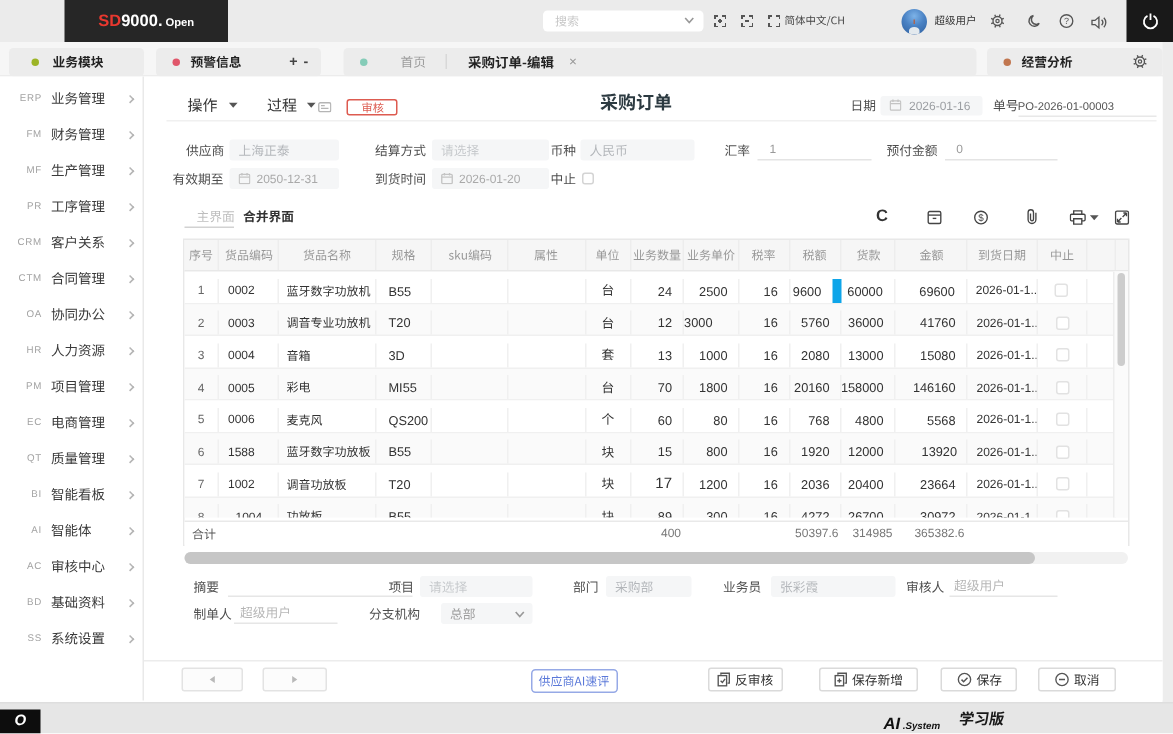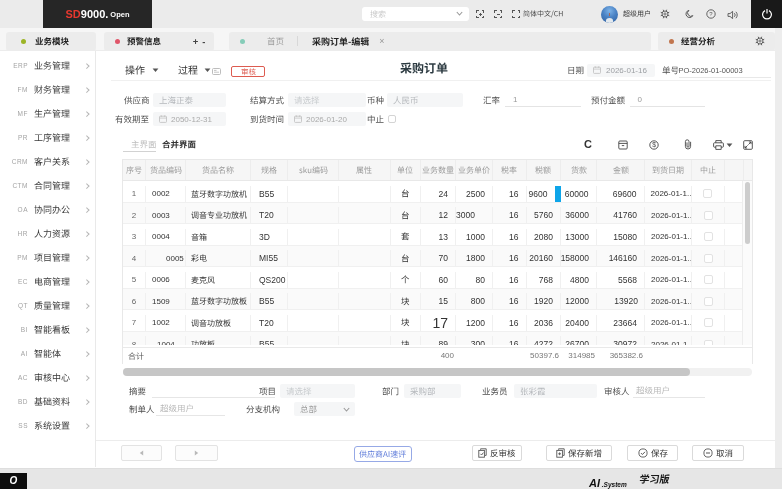--- a/index.html
+++ b/index.html
@@ -1185,21 +1185,21 @@
         <div class="cell ctr" style="width:33px;border-right:1px solid #f0f0f0">
           <span class="cb"></span>
         </div>
         <div class="cell " style="width:18.5px;border-right:1px solid #f0f0f0"></div>
       </div>
       <div class="row" style="height:21.5px;padding-top:4.5px;background:#fafafa;border-bottom:1px solid #f0f0f0">
         <div class="cell ctr" style="width:23px;border-right:1px solid #f0f0f0">
           <span style="font-size:8px;color:#666">4</span>
         </div>
         <div class="cell " style="width:40px;border-right:1px solid #f0f0f0">
-          <span style="margin-left:20px;font-size:8px;color:#333">0005</span>
+          <span style="margin-left:6px;font-size:8px;color:#333">0005</span>
         </div>
         <div class="cell " style="width:65px;border-right:1px solid #f0f0f0">
           <span style="margin-left:4.5px">
             <svg class="ck " style="width:16.0px;height:8.0px;color:#333" viewBox="0 -880 2000 1000" preserveAspectRatio="xMinYMin meet">
               <g>
                 <use href="#g400_148" x="0"></use>
                 <use href="#g400_57" x="1000"></use>
               </g>
             </svg>
           </span>
@@ -1296,21 +1296,21 @@
         <div class="cell ctr" style="width:33px;border-right:1px solid #f0f0f0">
           <span class="cb"></span>
         </div>
         <div class="cell " style="width:18.5px;border-right:1px solid #f0f0f0"></div>
       </div>
       <div class="row" style="height:21.5px;padding-top:4.5px;background:#fafafa;border-bottom:1px solid #f0f0f0">
         <div class="cell ctr" style="width:23px;border-right:1px solid #f0f0f0">
           <span style="font-size:8px;color:#666">6</span>
         </div>
         <div class="cell " style="width:40px;border-right:1px solid #f0f0f0">
-          <span style="margin-left:6px;font-size:8px;color:#333">1509</span>
+          <span style="margin-left:6px;font-size:8px;color:#333">1588</span>
         </div>
         <div class="cell " style="width:65px;border-right:1px solid #f0f0f0">
           <span style="margin-left:4.5px">
             <svg class="ck " style="width:56.0px;height:8.0px;color:#333" viewBox="0 -880 7000 1000" preserveAspectRatio="xMinYMin meet">
               <g>
                 <use href="#g400_136" x="0"></use>
                 <use href="#g400_137" x="1000"></use>
                 <use href="#g400_132" x="2000"></use>
                 <use href="#g400_138" x="3000"></use>
                 <use href="#g400_139" x="4000"></use>
@@ -1384,21 +1384,21 @@
         <div class="cell " style="width:51px;border-right:1px solid #f0f0f0"></div>
         <div class="cell " style="width:51.5px;border-right:1px solid #f0f0f0"></div>
         <div class="cell ctr" style="width:30.5px;border-right:1px solid #f0f0f0">
           <svg class="ck " style="width:8.5px;height:8.5px;color:#333" viewBox="0 -880 1000 1000" preserveAspectRatio="xMinYMin meet">
             <g>
               <use href="#g400_153" x="0"></use>
             </g>
           </svg>
         </div>
         <div class="cell num" style="width:35px;border-right:1px solid #f0f0f0">
-          <span style="margin-right:7px;font-size:14px;color:#333">17</span>
+          <span style="margin-right:7px;font-size:10px;color:#333">17</span>
         </div>
         <div class="cell num" style="width:37px;border-right:1px solid #f0f0f0">
           <span style="margin-right:7px;font-size:8.5px;color:#333">1200</span>
         </div>
         <div class="cell num" style="width:33.5px;border-right:1px solid #f0f0f0">
           <span style="margin-right:7px;font-size:8.5px;color:#333">16</span>
         </div>
         <div class="cell num" style="width:34.5px;border-right:1px solid #f0f0f0">
           <span style="margin-right:7px;font-size:8.5px;color:#333">2036</span>
         </div>

